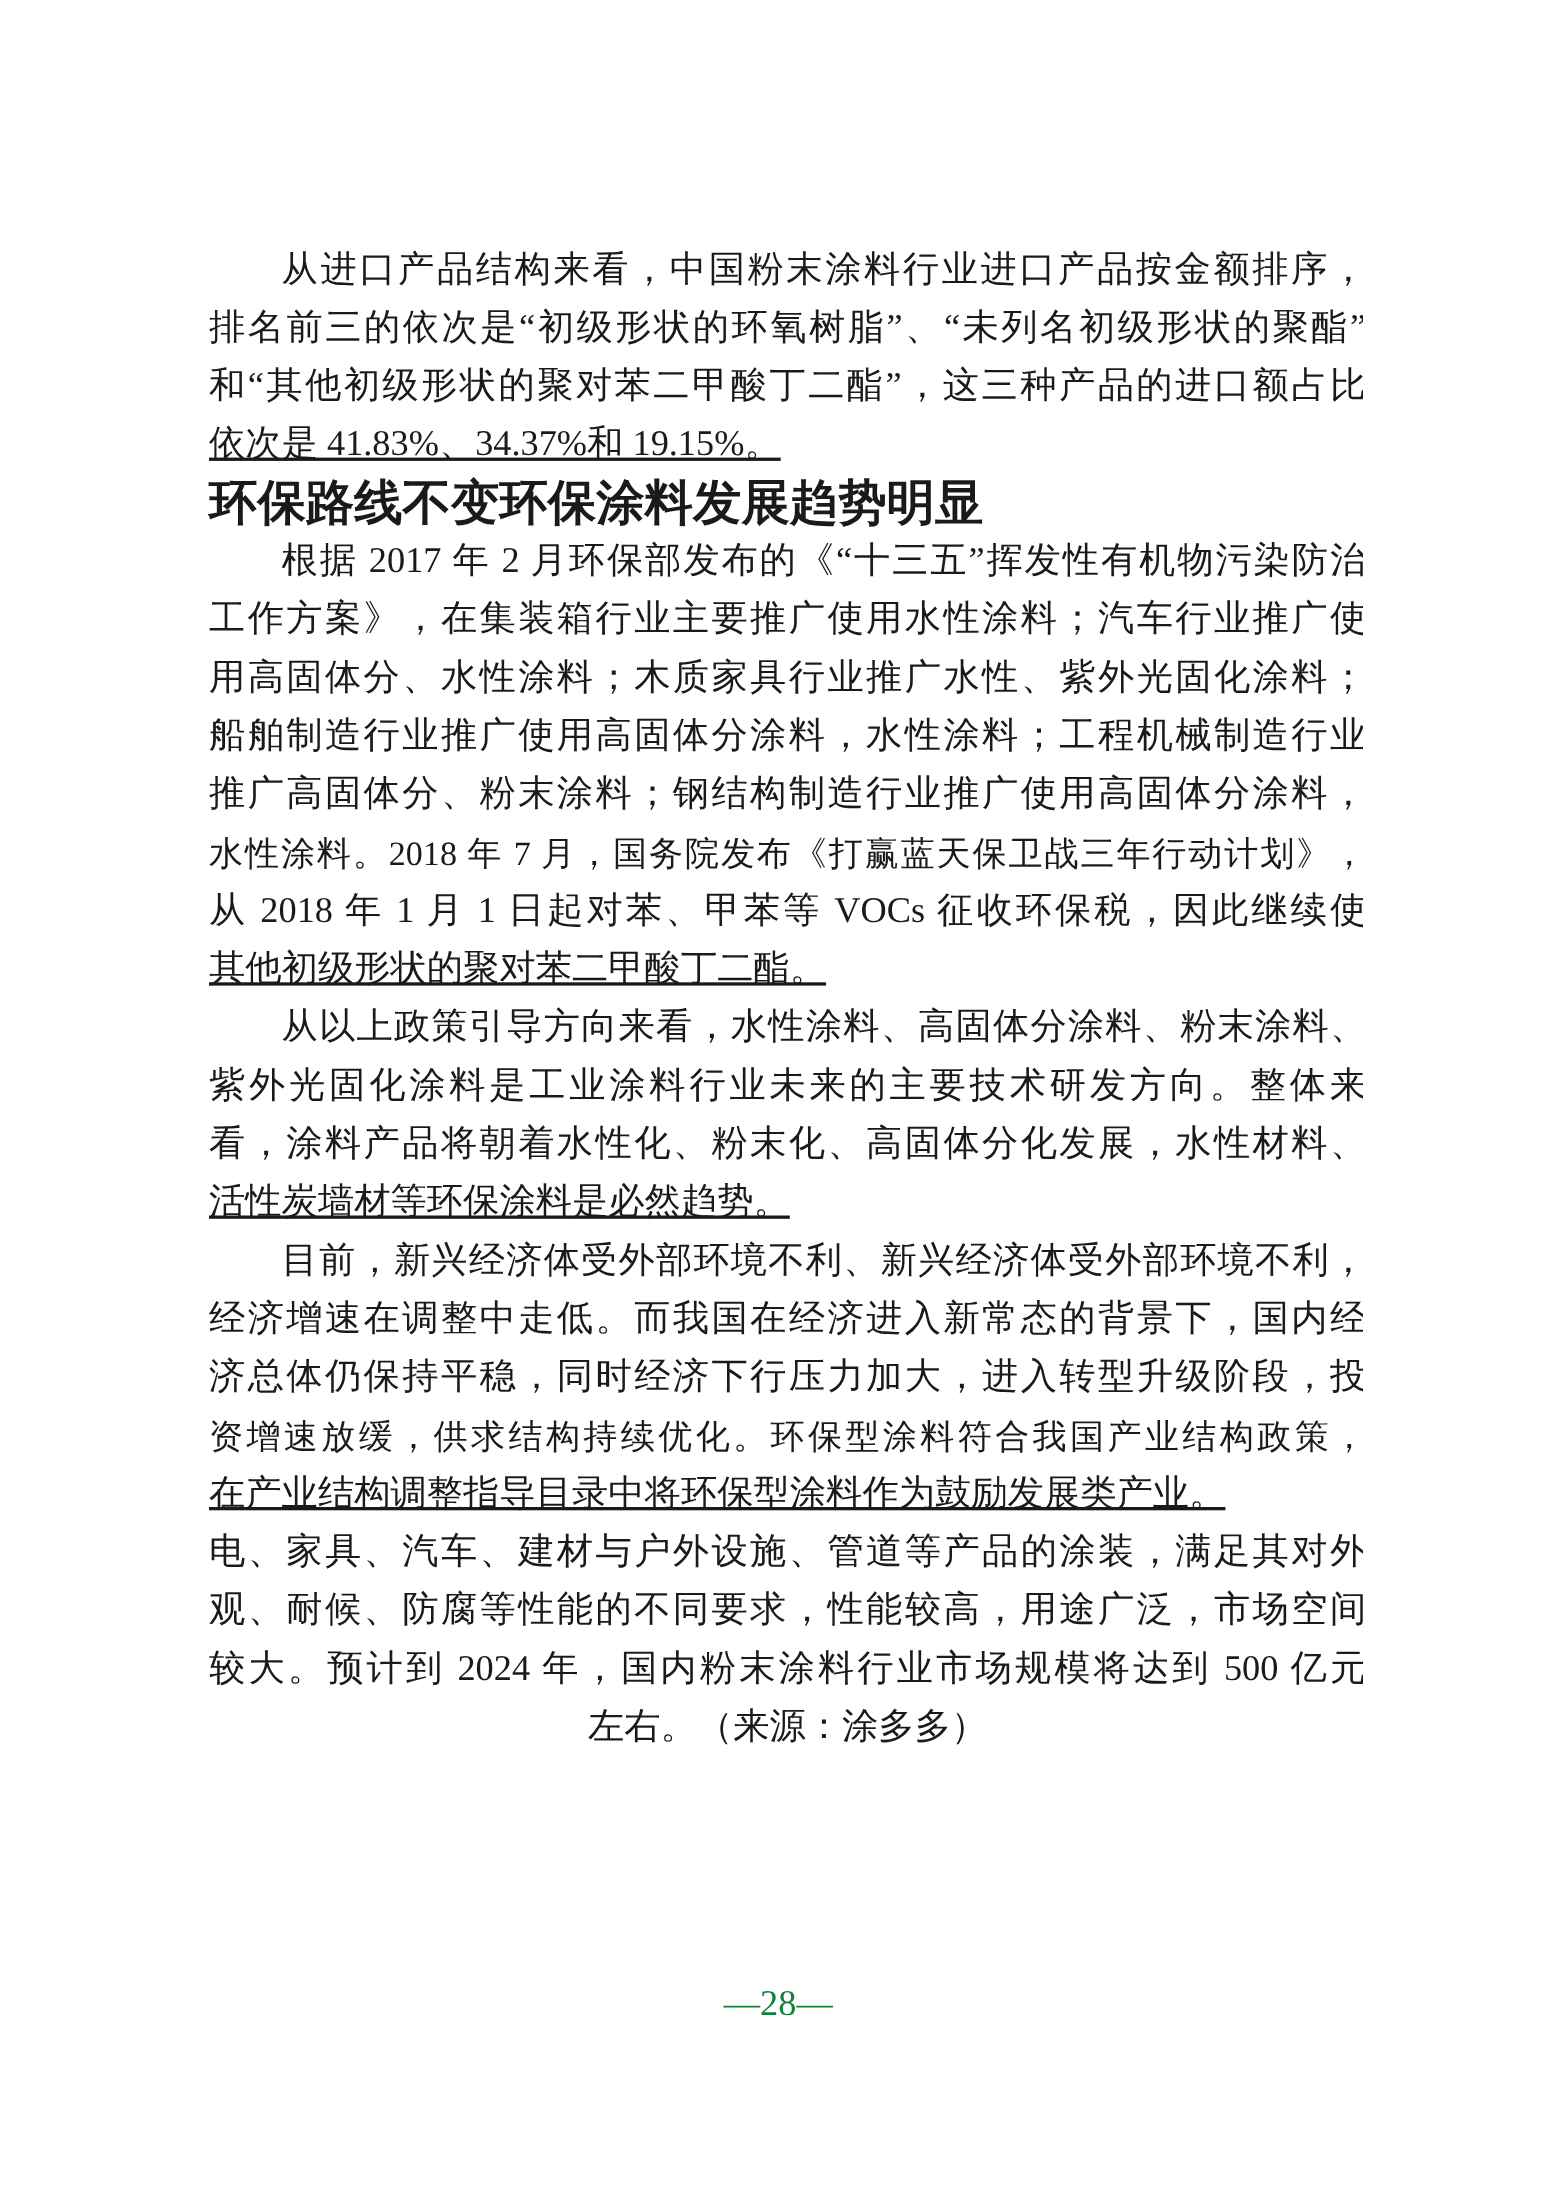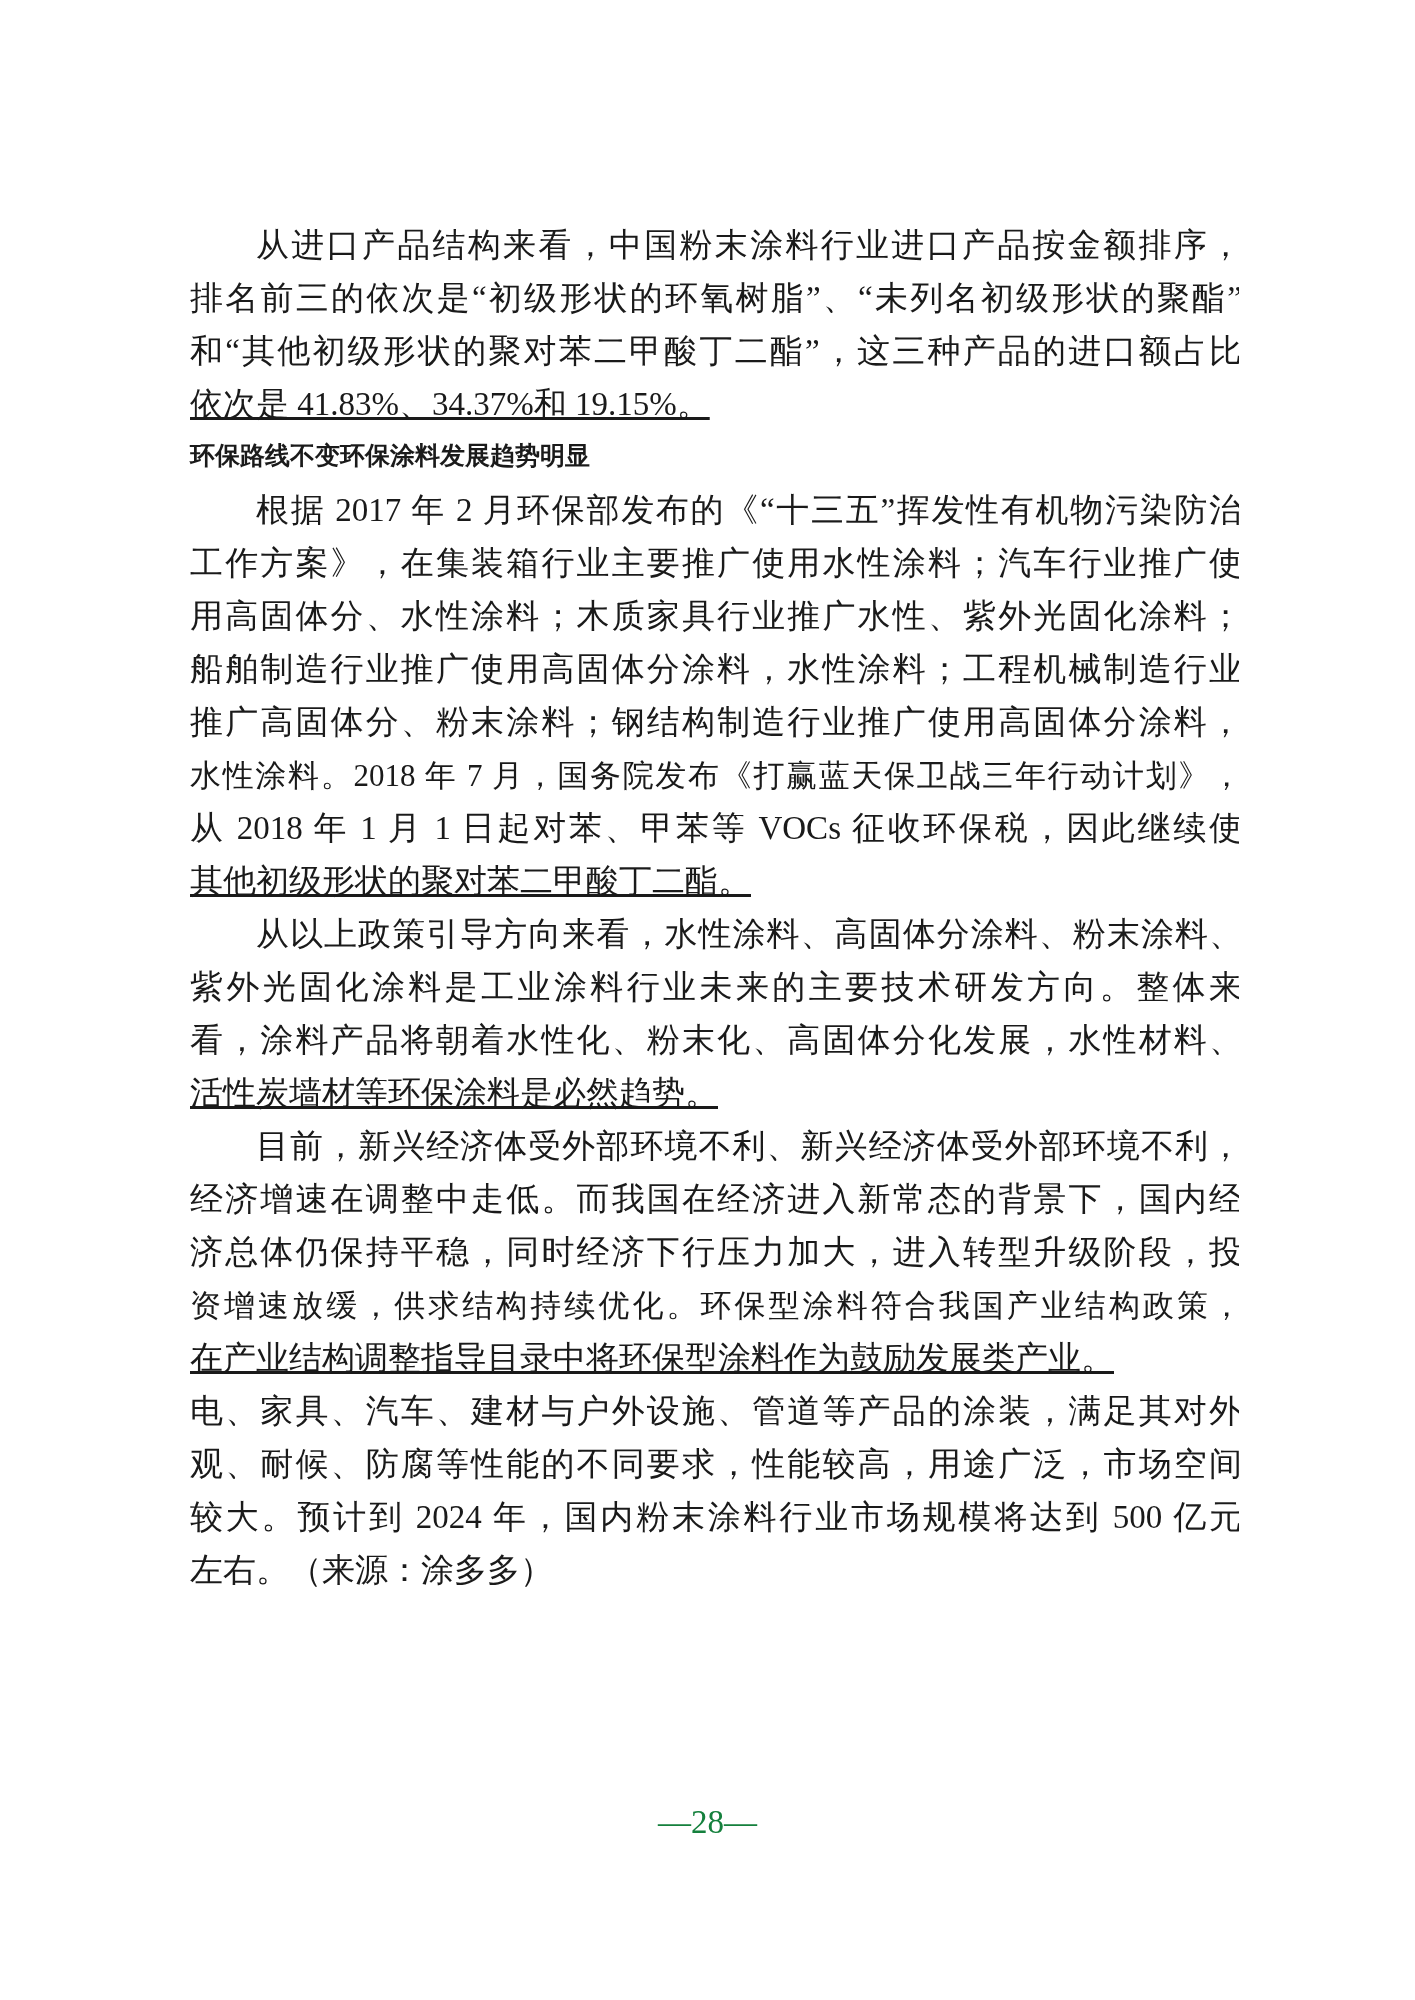--- a/index.html
+++ b/index.html
@@ -39,29 +39,29 @@
       text-align-last: left;
       white-space: normal;
       text-decoration: underline;
     }
     .line.compress {
       font-size: 31px;
     }
     .heading {
       height: 53px;
       line-height: 53px;
-      font-family: Liberation Mono, monospace;
+      font-family: Liberation Serif, serif;
       font-weight: bold;
-      font-size: 25px;
+      font-size: 44px;
       text-align: right;
       text-align-last: left;
     }
     .source-row {
       display: flex;
-      justify-content: flex-start;
+      justify-content: center;
       align-items: baseline;
       height: 53px;
       line-height: 53px;
     }
     .page-number {
       position: absolute;
       top: 1796px;
       left: 0;
       width: 1415px;
       height: 53px;

